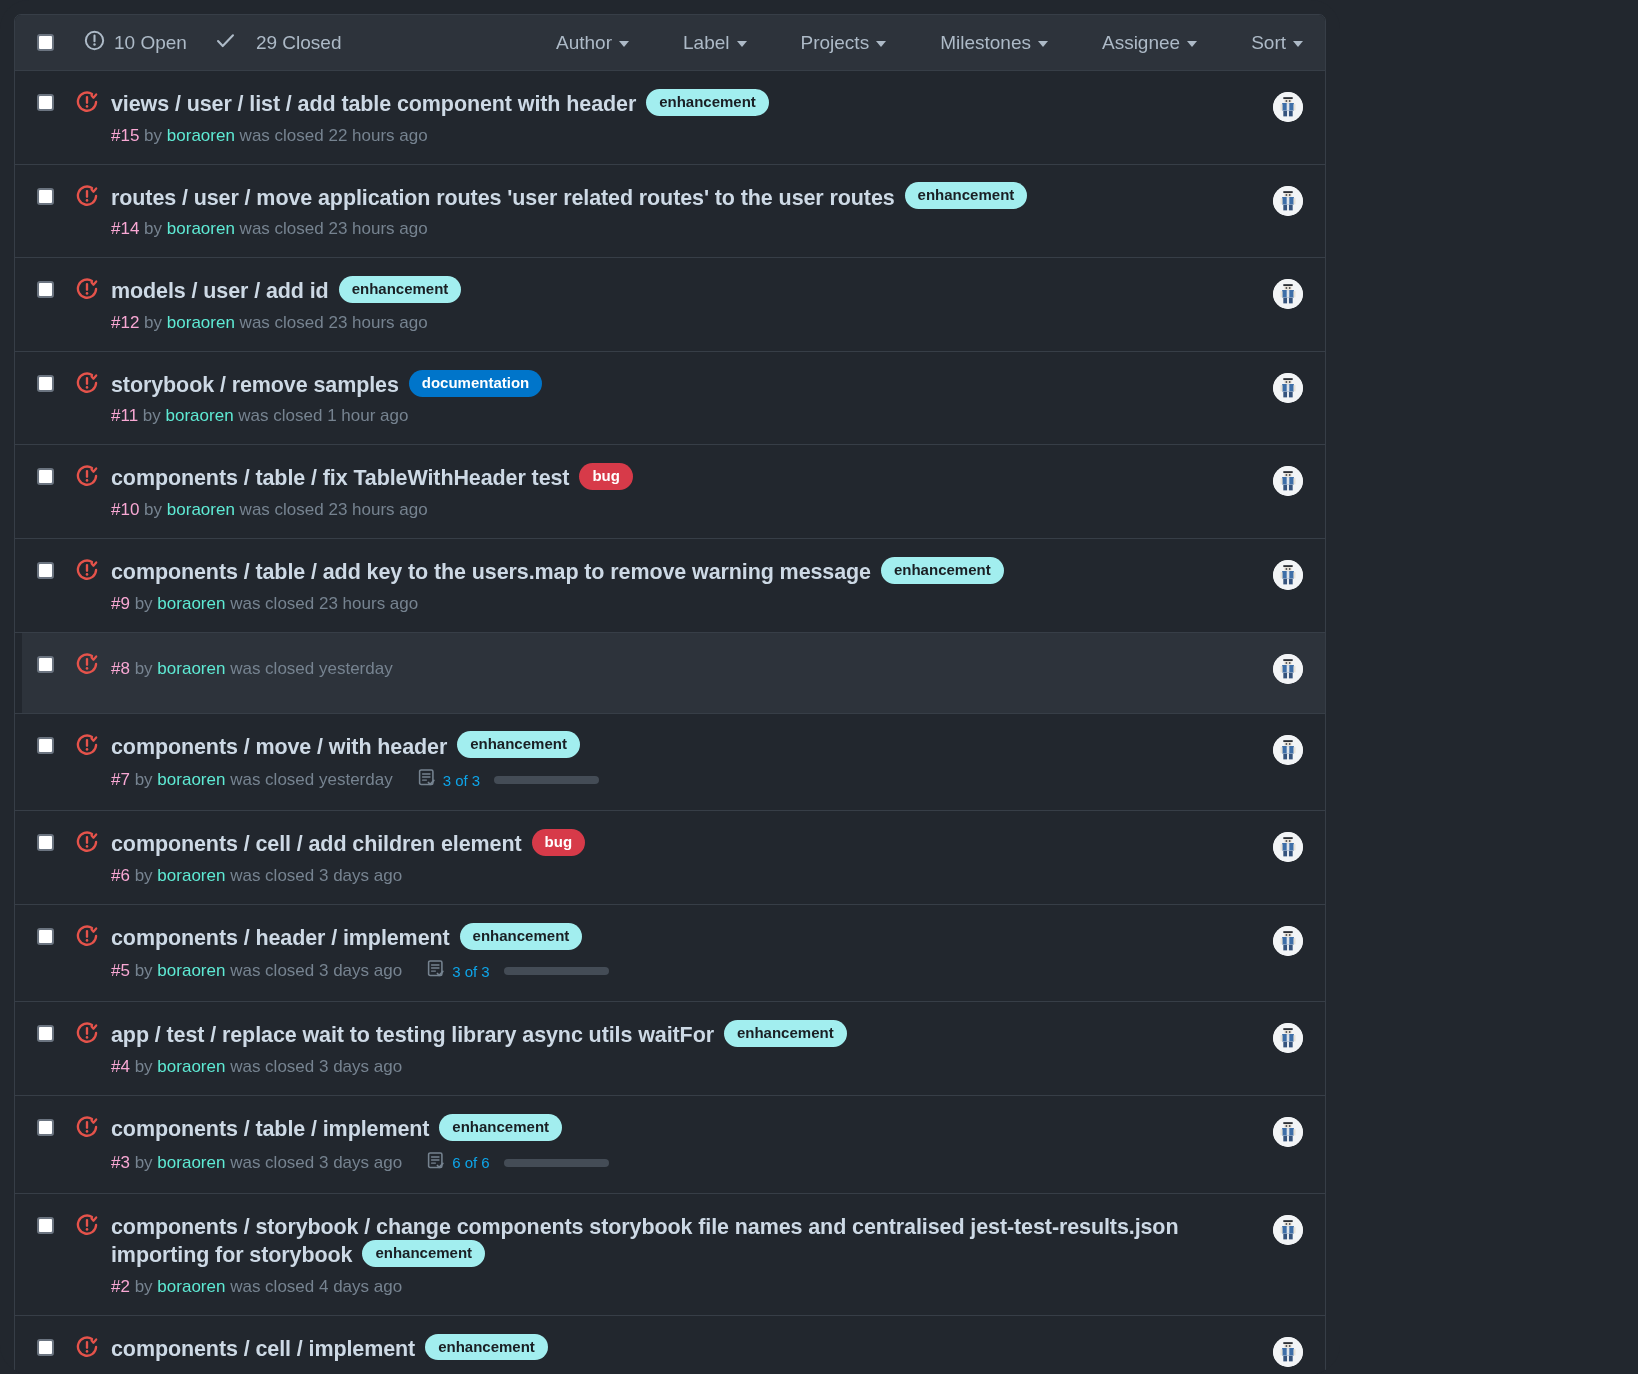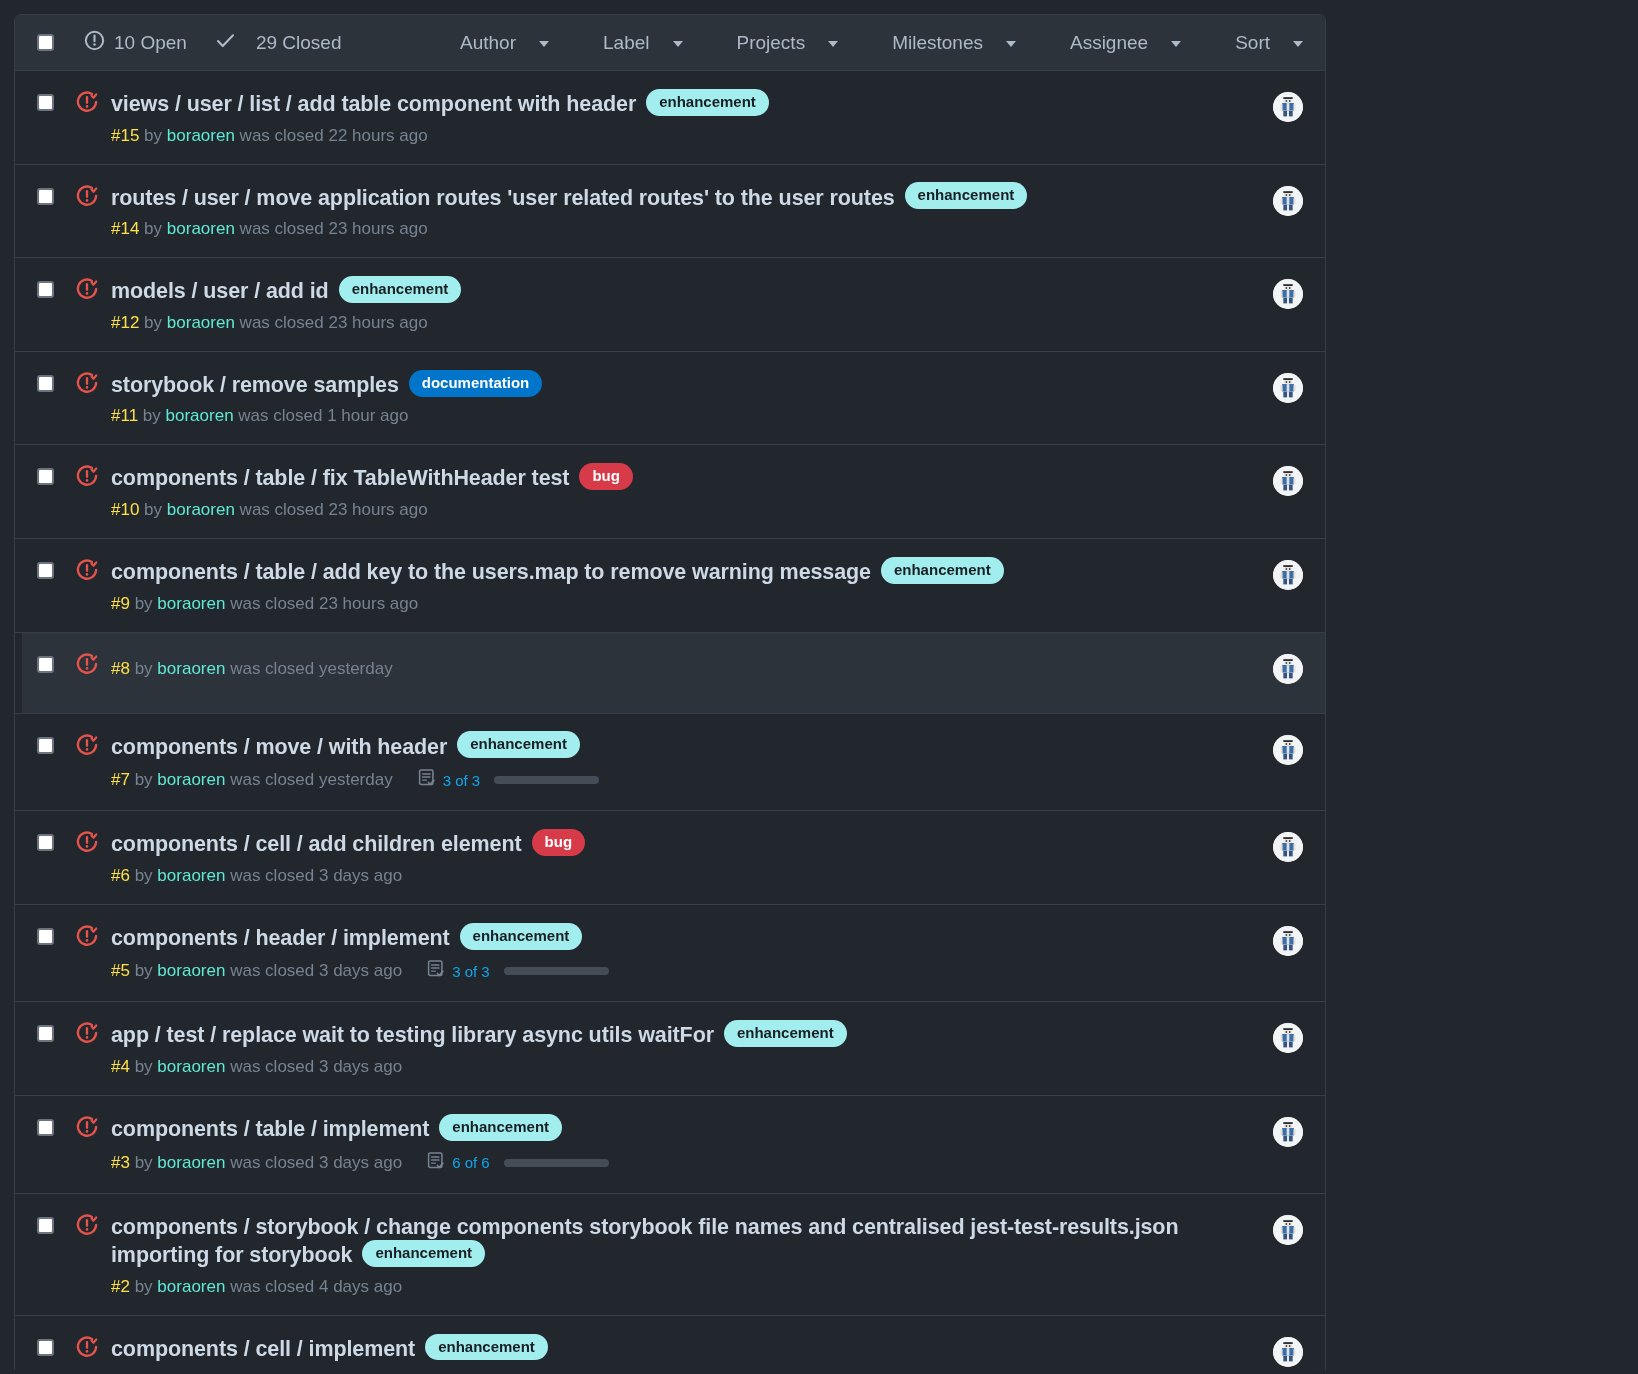--- a/index.html
+++ b/index.html
@@ -72,21 +72,21 @@
     display: flex;
     align-items: center;
     gap: 0;
   }
   .filter-btn {
     color: #adbac7;
     font-size: 19px;
     cursor: pointer;
     display: flex;
     align-items: center;
-    gap: 23px;
+    gap: 7px;
     padding: 0 27px;
     white-space: nowrap;
   }
   .filter-btn:last-child { padding-right: 0; }
   .caret {
     width: 0; height: 0;
     border-left: 5px solid transparent;
     border-right: 5px solid transparent;
     border-top: 6px solid #adbac7;
     display: inline-block;
@@ -157,21 +157,21 @@
     white-space: nowrap;
   }
   .meta {
     margin-top: 7px;
     color: #768390;
     font-size: 17px;
     display: flex;
     align-items: center;
     flex-wrap: wrap;
   }
-  .meta .num { color: #fde047; }
+  .meta .num { color: #f9a8d4; }
   .meta .author { color: #5eead4; font-weight: normal; cursor: pointer; }
   .task-wrap {
     display: inline-flex;
     align-items: center;
     margin-left: 24px;
     gap: 7px;
   }
   .task-count { color: #0ea5e9; font-size: 15px; }
   .progress-track {
     width: 105px;

